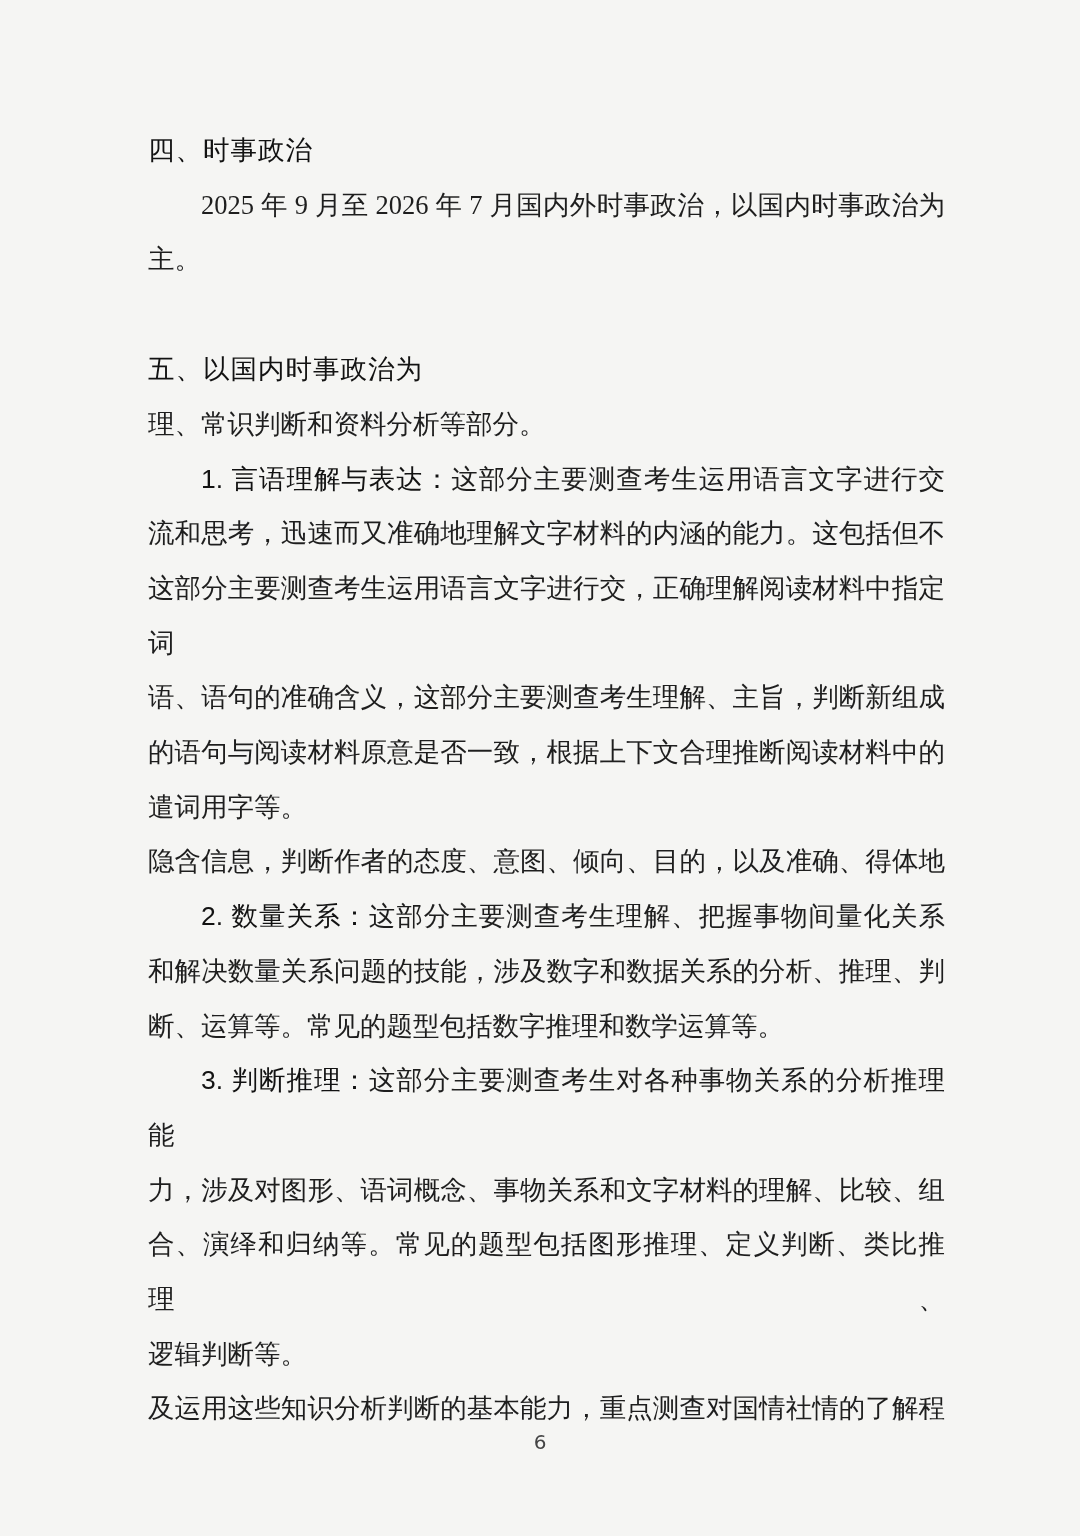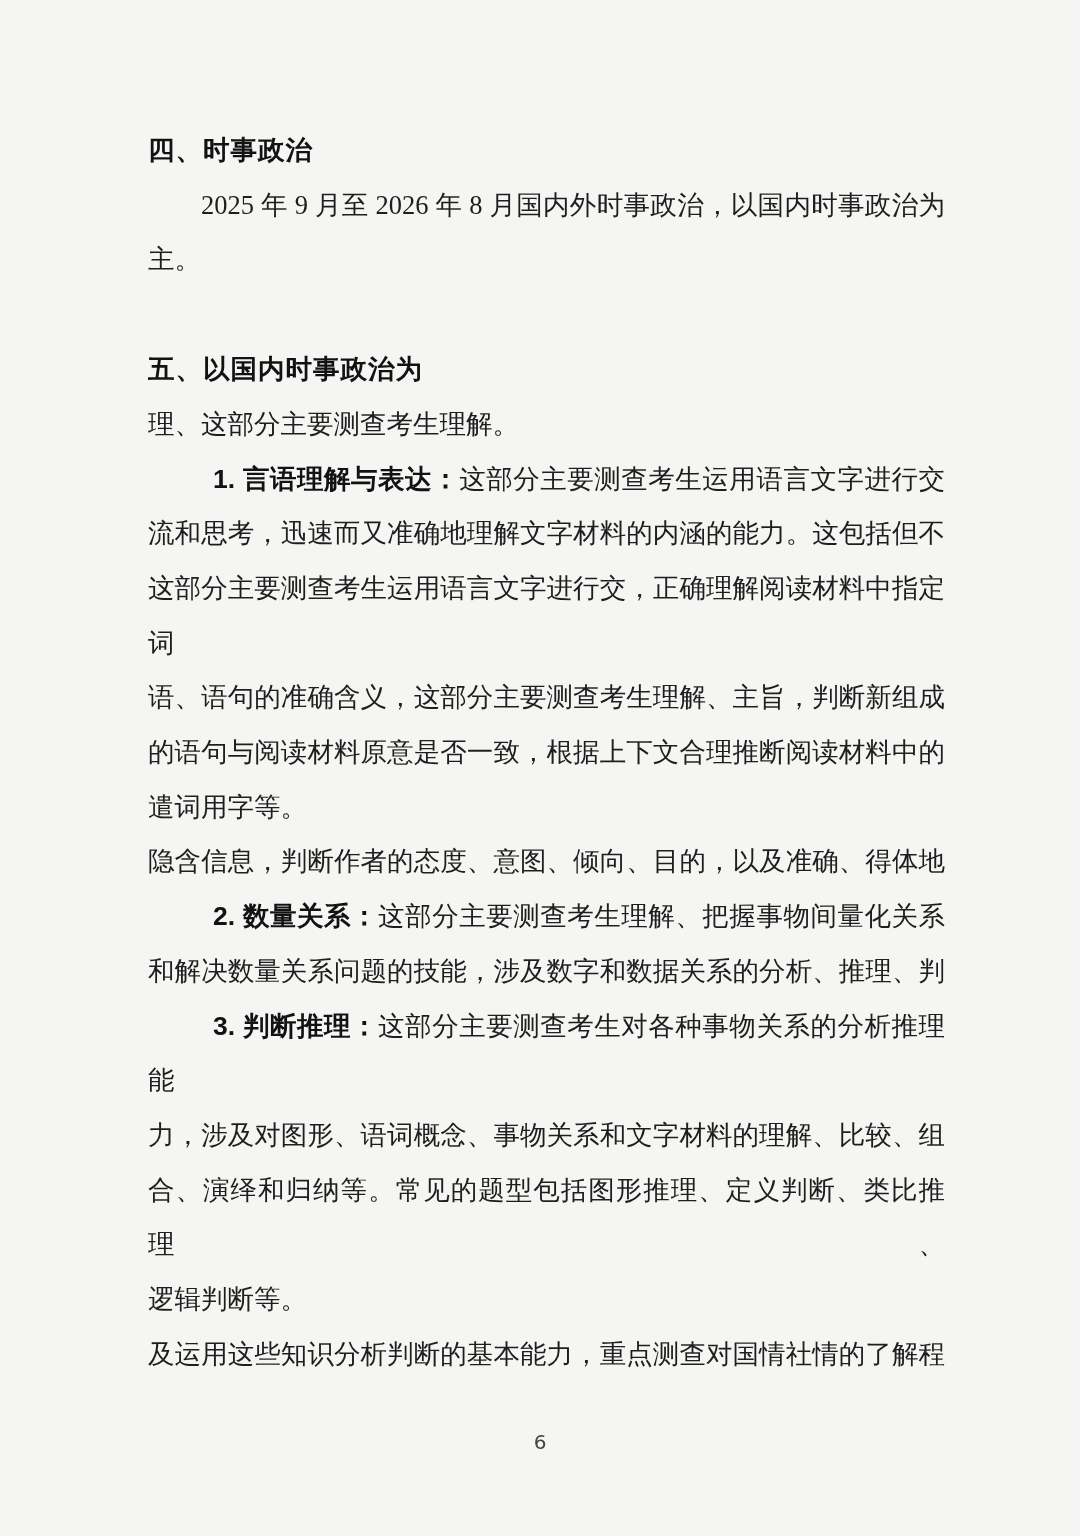--- a/index.html
+++ b/index.html
@@ -30,29 +30,28 @@
     white-space: normal;
   }
   .line.fill {
     text-align-last: justify;
   }
   .line.indent {
     text-indent: 2em;
   }
   .heading {
     font-family: "Liberation Sans", "DejaVu Sans", sans-serif;
-    font-weight: 700;
+    font-weight: 400;
     color: #121212;
     letter-spacing: 1px;
   }
   .lead {
     font-family: "Liberation Sans", "DejaVu Sans", sans-serif;
-    font-weight: 700;
+    font-weight: 400;
     color: #121212;
-    margin-left: 12px;
   }
   .spacer {
     height: 55px;
   }
   .page-number {
     position: absolute;
     left: 0;
     top: 1430px;
     width: 1080px;
     text-align: center;
@@ -60,34 +59,35 @@
     font-size: 20px;
     color: #454545;
   }
 </style>
 </head>
 <body>
 
 <main class="doc">
   <div id="doc-content">
       <div class="line heading">四、时事政治</div>
-      <div class="line fill indent">2025 年 9 月至 2026 年 8 月国内外时事政治，以国内时事政治为</div>
+      <div class="line fill indent">2025 年 9 月至 2026 年 7 月国内外时事政治，以国内时事政治为</div>
       <div class="line">主。</div>
       <div class="spacer"></div>
       <div class="line heading">五、以国内时事政治为</div>
-      <div class="line">理、这部分主要测查考生理解。</div>
+      <div class="line">理、常识判断和资料分析等部分。</div>
       <div class="line fill indent"><span class="lead">1. 言语理解与表达：</span>这部分主要测查考生运用语言文字进行交</div>
       <div class="line fill">流和思考，迅速而又准确地理解文字材料的内涵的能力。这包括但不</div>
       <div class="line fill">这部分主要测查考生运用语言文字进行交，正确理解阅读材料中指定词</div>
       <div class="line fill">语、语句的准确含义，这部分主要测查考生理解、主旨，判断新组成</div>
       <div class="line fill">的语句与阅读材料原意是否一致，根据上下文合理推断阅读材料中的</div>
       <div class="line">遣词用字等。</div>
       <div class="line fill">隐含信息，判断作者的态度、意图、倾向、目的，以及准确、得体地</div>
       <div class="line fill indent"><span class="lead">2. 数量关系：</span>这部分主要测查考生理解、把握事物间量化关系</div>
       <div class="line fill">和解决数量关系问题的技能，涉及数字和数据关系的分析、推理、判</div>
+      <div class="line">断、运算等。常见的题型包括数字推理和数学运算等。</div>
       <div class="line fill indent"><span class="lead">3. 判断推理：</span>这部分主要测查考生对各种事物关系的分析推理能</div>
       <div class="line fill">力，涉及对图形、语词概念、事物关系和文字材料的理解、比较、组</div>
       <div class="line fill">合、演绎和归纳等。常见的题型包括图形推理、定义判断、类比推理、</div>
       <div class="line">逻辑判断等。</div>
       <div class="line fill">及运用这些知识分析判断的基本能力，重点测查对国情社情的了解程</div>
     </div>
 </main>
 
 <div class="page-number">6</div>
 

